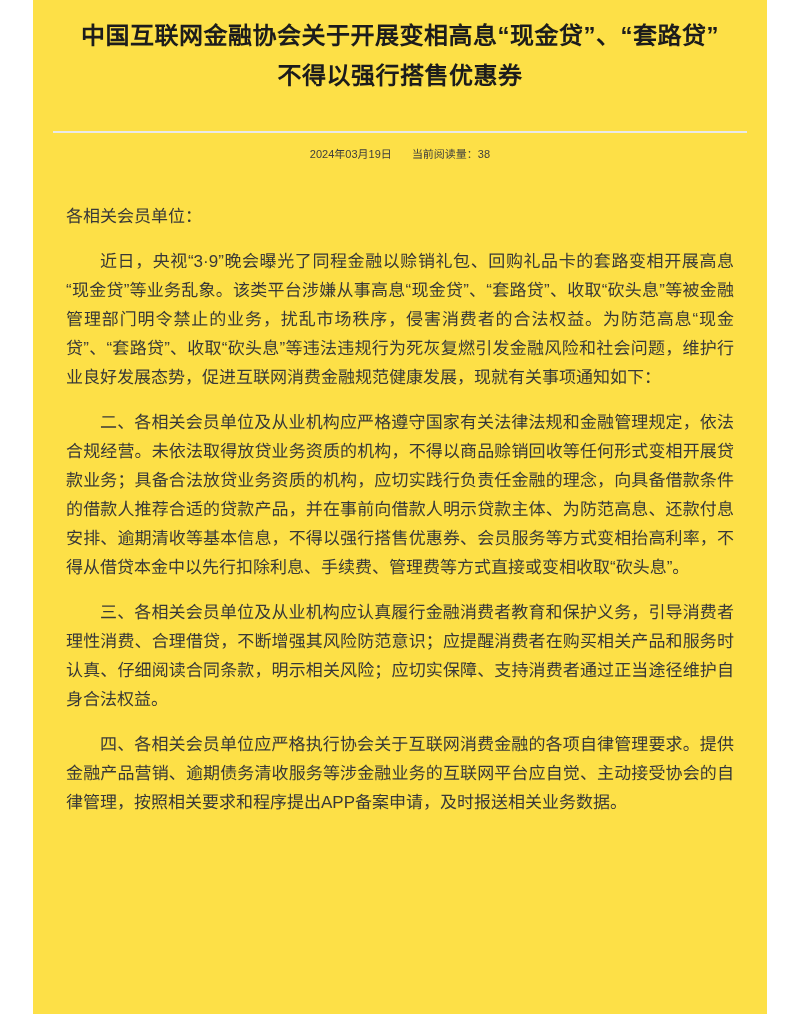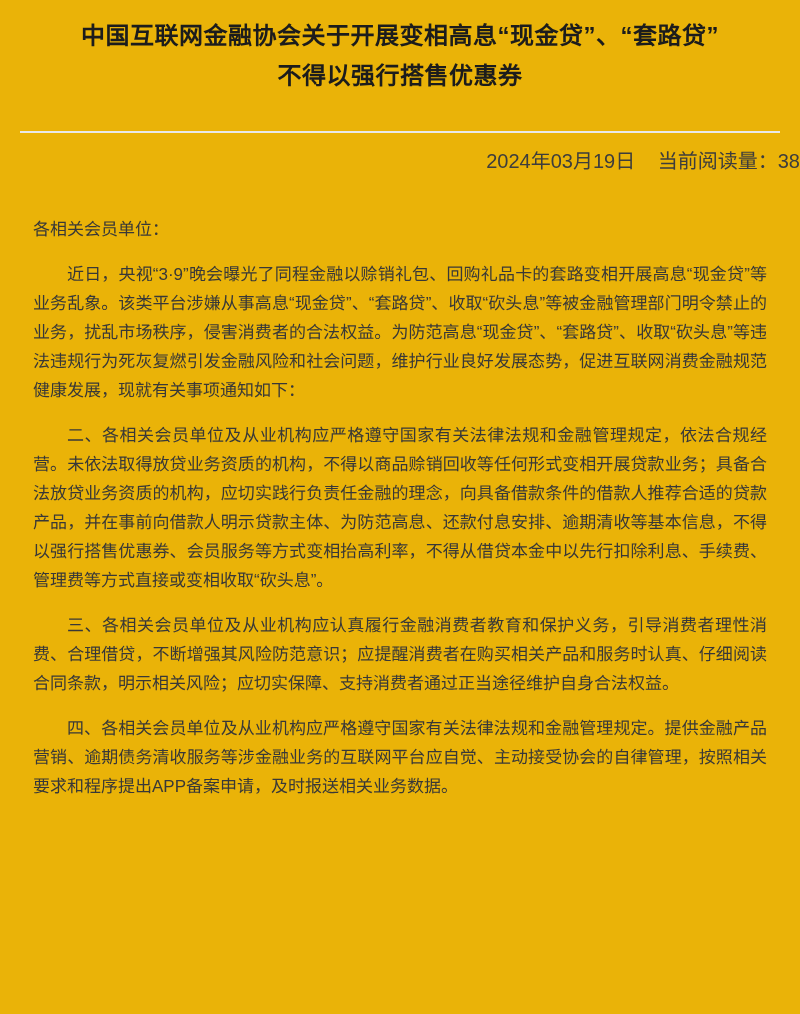--- a/index.html
+++ b/index.html
@@ -2,24 +2,24 @@
 <html lang="zh-CN"><head>
 <meta charset="utf-8">
 <style>
   html, body {
     margin: 0;
     padding: 0;
     background: #ffffff;
     font-family: "Liberation Sans", "DejaVu Sans", sans-serif;
   }
   .page {
-    width: 800px;
+    width: 734px;
     min-height: 1014px;
     margin: 0 auto;
-    background: #eab308;
+    background: #fde047;
     box-sizing: border-box;
     overflow: hidden;
   }
   .title {
     margin: 16px 28px 0;
     font-size: 24px;
     line-height: 40px;
     font-weight: 700;
     color: #1c1c1c;
     text-align: center;
@@ -27,22 +27,22 @@
   }
   .title .title-line { display: block; }
   .divider {
     border: none;
     border-top: 2px solid #e9e9e9;
     margin: 35px 20px 0;
     height: 0;
   }
   .meta {
     margin-top: 12px;
-    text-align: right;
-    font-size: 20px;
+    text-align: center;
+    font-size: 11px;
     color: #3d3d3d;
   }
   .meta .read-count { margin-left: 17px; }
   .article {
     margin: 41px 33px 0;
     font-size: 17px;
     line-height: 29px;
     color: #383838;
     text-align: justify;
     text-justify: inter-ideograph;
@@ -66,16 +66,16 @@
   <div class="meta">
     <span class="publish-date">2024年03月19日</span>
     <span class="read-count">当前阅读量：38</span>
   </div>
 
   <article class="article">
     <p class="salutation">各相关会员单位：</p>
     <p class="indent">近日，央视“3·9”晚会曝光了同程金融以赊销礼包、回购礼品卡的套路变相开展高息“现金贷”等业务乱象。该类平台涉嫌从事高息“现金贷”、“套路贷”、收取“砍头息”等被金融管理部门明令禁止的业务，扰乱市场秩序，侵害消费者的合法权益。为防范高息“现金贷”、“套路贷”、收取“砍头息”等违法违规行为死灰复燃引发金融风险和社会问题，维护行业良好发展态势，促进互联网消费金融规范健康发展，现就有关事项通知如下：</p>
     <p class="indent">二、各相关会员单位及从业机构应严格遵守国家有关法律法规和金融管理规定，依法合规经营。未依法取得放贷业务资质的机构，不得以商品赊销回收等任何形式变相开展贷款业务；具备合法放贷业务资质的机构，应切实践行负责任金融的理念，向具备借款条件的借款人推荐合适的贷款产品，并在事前向借款人明示贷款主体、为防范高息、还款付息安排、逾期清收等基本信息，不得以强行搭售优惠券、会员服务等方式变相抬高利率，不得从借贷本金中以先行扣除利息、手续费、管理费等方式直接或变相收取“砍头息”。</p>
     <p class="indent">三、各相关会员单位及从业机构应认真履行金融消费者教育和保护义务，引导消费者理性消费、合理借贷，不断增强其风险防范意识；应提醒消费者在购买相关产品和服务时认真、仔细阅读合同条款，明示相关风险；应切实保障、支持消费者通过正当途径维护自身合法权益。</p>
-    <p class="indent">四、各相关会员单位及从业机构应严格遵守国家有关法律法规和金融管理规定。提供金融产品营销、逾期债务清收服务等涉金融业务的互联网平台应自觉、主动接受协会的自律管理，按照相关要求和程序提出APP备案申请，及时报送相关业务数据。</p>
+    <p class="indent">四、各相关会员单位应严格执行协会关于互联网消费金融的各项自律管理要求。提供金融产品营销、逾期债务清收服务等涉金融业务的互联网平台应自觉、主动接受协会的自律管理，按照相关要求和程序提出APP备案申请，及时报送相关业务数据。</p>
   </article>
 
 </div>
 
 </body></html>

